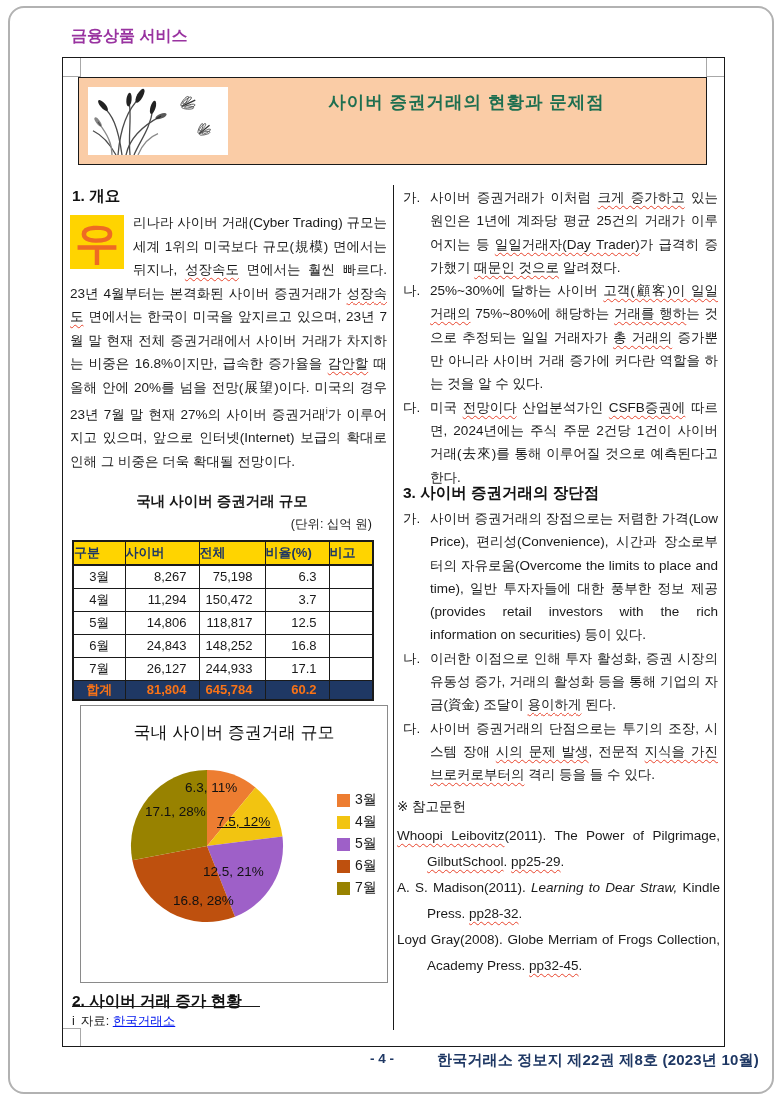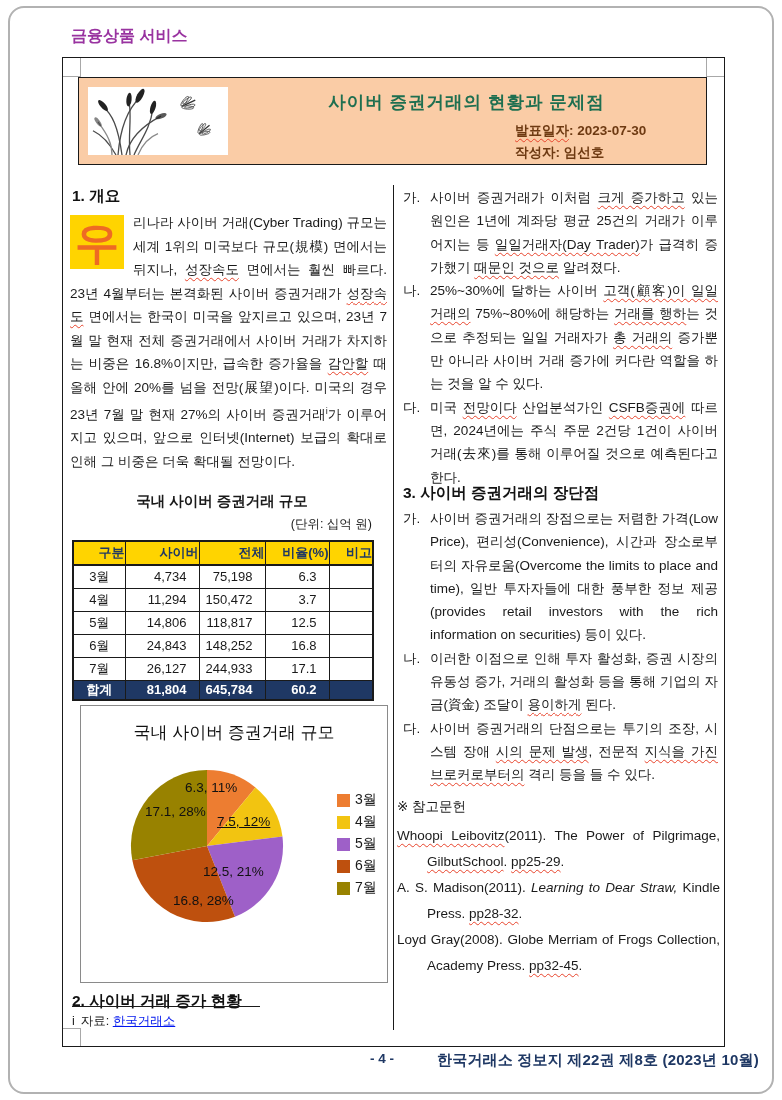--- a/index.html
+++ b/index.html
@@ -36,24 +36,24 @@
   sup{font-size:9px;vertical-align:super;}
 
   .sp{text-decoration-line:underline;text-decoration-style:wavy;text-decoration-color:#E8442C;
       text-decoration-thickness:1px;text-underline-offset:3px;}
 
   .tbl-title{position:absolute;left:72px;top:492px;width:300px;text-align:center;font-weight:bold;font-size:14.5px;}
   .tbl-unit{position:absolute;left:72px;top:516px;width:300px;text-align:right;font-size:12.5px;}
   .data-table{position:absolute;left:72px;top:540px;width:300px;border-collapse:collapse;font-size:13px;
     border:2px solid #1a1a1a;table-layout:fixed;}
   .data-table th,.data-table td{border:1px solid #1a1a1a;height:23px;overflow:hidden;white-space:nowrap;}
-  .data-table th{background:#FFD400;color:#1F3864;font-weight:bold;text-align:right;height:24px;border-bottom:2.5px solid #1a1a1a;}
+  .data-table th{background:#FFD400;color:#1F3864;font-weight:bold;text-align:left;height:24px;border-bottom:2.5px solid #1a1a1a;}
   .c-month{text-align:center;}
   .c-num{text-align:right;padding-right:12px;}
-  .total-row td{background:#1F3864;color:#ffffff;font-weight:bold;height:16px;}
+  .total-row td{background:#1F3864;color:#f97316;font-weight:bold;height:16px;}
 
   .chart-box{position:absolute;left:80px;top:705px;width:308px;height:278px;border:1px solid #8a8a8a;background:#fff;}
   .chart-title{position:absolute;top:15px;width:100%;text-align:center;font-size:17px;color:#111;}
   .pie-svg{position:absolute;left:48px;top:62px;width:156px;height:156px;}
   .pie-label{position:absolute;font-size:13.5px;color:#111;white-space:nowrap;}
   .pl0{left:104px;top:74px;}
   .pl1{left:136px;top:108px;text-decoration:underline;}
   .pl2{left:122px;top:158px;}
   .pl3{left:92px;top:187px;}
   .pl4{left:64px;top:98px;}
@@ -125,24 +125,20 @@
         <g transform="translate(116,44) rotate(-40) scale(0.9)">
           <line x1="-7" y1="0" x2="8" y2="0" stroke="#333333" stroke-width="1.4"></line>
           <ellipse cx="-2" cy="-3.6" rx="6" ry="1.7" transform="rotate(-28 -2 -3.6)"></ellipse>
           <ellipse cx="0.5" cy="-3.2" rx="5.4" ry="1.5" transform="rotate(-12 0.5 -3.2)"></ellipse>
           <ellipse cx="-2" cy="3.6" rx="6" ry="1.7" transform="rotate(28 -2 3.6)"></ellipse>
           <ellipse cx="0.5" cy="3.2" rx="5.4" ry="1.5" transform="rotate(12 0.5 3.2)"></ellipse>
         </g>
       </g>
     </svg>
     <div class="header-title">사이버 증권거래의 현황과 문제점</div>
-    <div class="header-meta">
-      <div><span class="sp">발표일자</span>: 2023-07-30</div>
-      <div>작성자: 임선호</div>
-    </div>
   </div>
 
   <div class="col-divider"></div>
 
   <div class="section-heading s1-heading">1. 개요</div>
 
   <div class="s1-para">
     <div class="dropcap">우</div><span>리나라 사이버 거래(Cyber Trading) 규모는 세계 1위의 미국보다 규모(規模) 면에서는 뒤지나, <span class="sp">성장속도</span> 면에서는 훨씬 빠르다. 23년 4월부터는 본격화된 사이버 증권거래가 <span class="sp">성장속도</span> 면에서는 한국이 미국을 앞지르고 있으며, 23년 7월 말 현재 전체 증권거래에서 사이버 거래가 차지하는 비중은 16.8%이지만, 급속한 증가율을 <span class="sp">감안할</span> 때 올해 안에 20%를 넘을 전망(展望)이다. 미국의 경우 23년 7월 말 현재 27%의 사이버 증권거래<sup>i</sup>가 이루어지고 있으며, 앞으로 인터넷(Internet) 보급의 확대로 인해 그 비중은 더욱 확대될 전망이다.</span>
   </div>
 
@@ -162,21 +158,21 @@
         <th>구분</th>
         <th>사이버</th>
         <th>전체</th>
         <th>비율(%)</th>
         <th>비고</th>
       </tr>
     </thead>
     <tbody>
       <tr>
         <td class="c-month">3월</td>
-        <td class="c-num">4,734</td>
+        <td class="c-num">8,267</td>
         <td class="c-num">75,198</td>
         <td class="c-num">6.3</td>
         <td></td>
       </tr>
       <tr>
         <td class="c-month">4월</td>
         <td class="c-num">11,294</td>
         <td class="c-num">150,472</td>
         <td class="c-num">3.7</td>
         <td></td>

